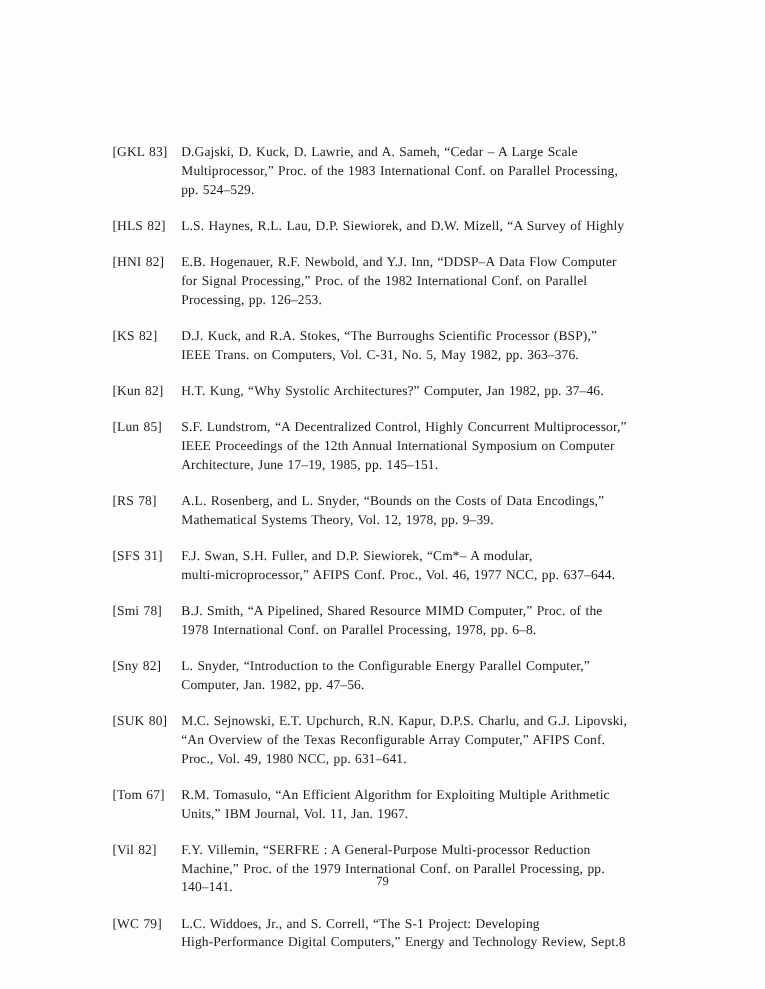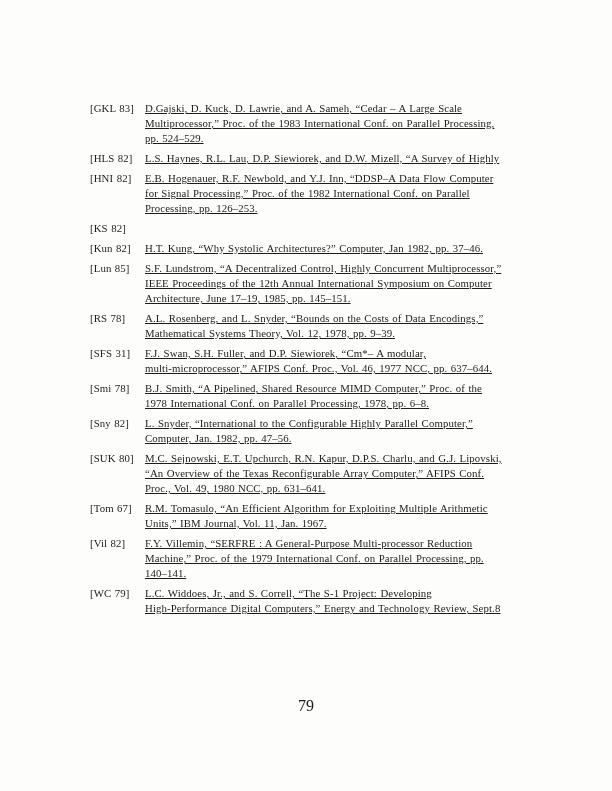--- a/index.html
+++ b/index.html
@@ -23,40 +23,40 @@
     right: 60px;
   }
   .ref-entry {
     display: flex;
     align-items: flex-start;
     margin-bottom: 5px;
     font-size: 10.8px;
     line-height: 15px;
     letter-spacing: 0.1px;
     word-spacing: 0.06em;
+    margin-top: 14px;
   }
   .ref-label {
     flex: 0 0 55px;
     white-space: nowrap;
   }
   .ref-body {
     flex: 1 1 auto;
     min-width: 0;
   }
   .ref-line {
     white-space: nowrap;
-    text-decoration: underline;
   }
   .page-number {
     position: absolute;
     top: 698px;
     left: 0;
     right: 0;
     text-align: center;
-    font-size: 16px;
+    font-size: 10px;
     line-height: 15px;
   }
 </style>
 </head>
 <body>
 
 <main class="page">
   <section class="ref-list">
   <div class="ref-entry">
     <div class="ref-label">[GKL 83]</div>
@@ -78,20 +78,24 @@
     <div class="ref-label">[HNI 82]</div>
     <div class="ref-body">
           <div class="ref-line">E.B. Hogenauer, R.F. Newbold, and Y.J. Inn, “DDSP–A Data Flow Computer</div>
           <div class="ref-line">for Signal Processing,” Proc. of the 1982 International Conf. on Parallel</div>
           <div class="ref-line">Processing, pp. 126–253.</div>
         </div>
   </div>
 
   <div class="ref-entry">
     <div class="ref-label">[KS 82]</div>
+    <div class="ref-body">
+          <div class="ref-line">D.J. Kuck, and R.A. Stokes, “The Burroughs Scientific Processor (BSP),”</div>
+          <div class="ref-line">IEEE Trans. on Computers, Vol. C-31, No. 5, May 1982, pp. 363–376.</div>
+        </div>
   </div>
 
   <div class="ref-entry">
     <div class="ref-label">[Kun 82]</div>
     <div class="ref-body">
           <div class="ref-line">H.T. Kung, “Why Systolic Architectures?” Computer, Jan 1982, pp. 37–46.</div>
         </div>
   </div>
 
   <div class="ref-entry">
@@ -123,21 +127,21 @@
     <div class="ref-label">[Smi 78]</div>
     <div class="ref-body">
           <div class="ref-line">B.J. Smith, “A Pipelined, Shared Resource MIMD Computer,” Proc. of the</div>
           <div class="ref-line">1978 International Conf. on Parallel Processing, 1978, pp. 6–8.</div>
         </div>
   </div>
 
   <div class="ref-entry">
     <div class="ref-label">[Sny 82]</div>
     <div class="ref-body">
-          <div class="ref-line">L. Snyder, “International to the Configurable Highly Parallel Computer,”</div>
+          <div class="ref-line">L. Snyder, “Introduction to the Configurable Energy Parallel Computer,”</div>
           <div class="ref-line">Computer, Jan. 1982, pp. 47–56.</div>
         </div>
   </div>
 
   <div class="ref-entry">
     <div class="ref-label">[SUK 80]</div>
     <div class="ref-body">
           <div class="ref-line">M.C. Sejnowski, E.T. Upchurch, R.N. Kapur, D.P.S. Charlu, and G.J. Lipovski,</div>
           <div class="ref-line">“An Overview of the Texas Reconfigurable Array Computer,” AFIPS Conf.</div>
           <div class="ref-line">Proc., Vol. 49, 1980 NCC, pp. 631–641.</div>

